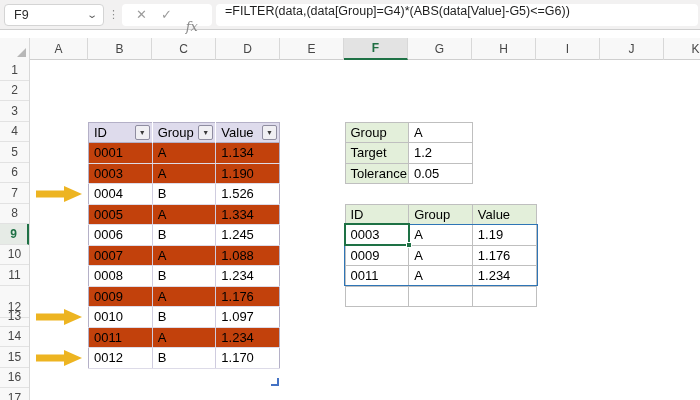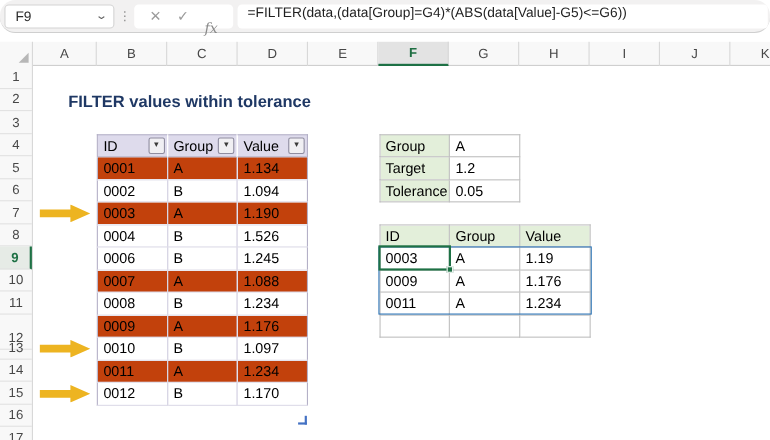--- a/index.html
+++ b/index.html
@@ -2,21 +2,21 @@
 <html><head>
 <meta charset="utf-8">
 <style>
   * { margin:0; padding:0; box-sizing:border-box; }
   html,body { width:700px; height:400px; overflow:hidden;
     font-family:"Liberation Sans","DejaVu Sans",sans-serif; background:#fff; }
   #stage { position:relative; width:700px; height:400px; overflow:hidden; background:#fff; }
 
   
   #topbar { position:absolute; left:0; top:0; width:700px; height:30px;
-    background:#f2f1f1; border-bottom:1px solid #cfcfcf; display:flex; align-items:center;border-radius:14px; }
+    background:#f2f1f1; border-bottom:1px solid #cfcfcf; display:flex; align-items:center; }
   #namebox { margin-left:4px; width:100px; height:22px; background:#fff;
     border:1px solid #d4d4d4; border-radius:4px; display:flex; align-items:center;
     font-size:12.5px; color:#2b2b2b; padding-left:9px; }
   #namebox .chev { margin-left:auto; margin-right:7px; color:#5f5f5f; font-size:10px; transform:scaleX(1.4); }
   .moredots { color:#8a8a8a; font-size:11px; margin:0 3px 0 4px; letter-spacing:0; }
   #fxgroup { width:90px; height:22px; background:#fff; border-radius:4px;
     display:flex; align-items:center; justify-content:space-evenly; }
   #fxgroup .ic { color:#9b9b9b; font-size:13px; line-height:1; cursor:default; }
   #fxgroup .fx { font-family:"DejaVu Serif",serif; font-style:italic; color:#8a8a8a; font-size:13px;margin-top:24px; }
   #formulabox { flex:1; height:22px; background:#fff; border-radius:4px; margin-left:4px; margin-right:2px;
@@ -137,21 +137,20 @@
       <div class="rowh" style="top: 237px; height: 20.5px;">12</div>
       <div class="rowh" style="top: 246px; height: 20.5px;">13</div>
       <div class="rowh" style="top: 266.5px; height: 20.5px;">14</div>
       <div class="rowh" style="top: 287px; height: 20.5px;">15</div>
       <div class="rowh" style="top: 307.5px; height: 20.5px;">16</div>
       <div class="rowh" style="top: 328px; height: 20.5px;">17</div>
     </div>
 
   <div id="canvas"></div>
 
-  <div id="title" style="color: rgb(31, 56, 100);">FILTER values within tolerance</div>
 
   <table class="x" id="maintable">
     <thead>
         <tr>
           <th>
             <div class="hwrap">
               <span>ID</span>
               <span class="dropbtn">▼</span>
             </div>
           </th>
@@ -168,34 +167,34 @@
             </div>
           </th>
         </tr>
       </thead>
     <tbody>
         <tr class="band">
           <td>0001</td>
           <td>A</td>
           <td class="num">1.134</td>
         </tr>
-        <tr>
-          <td>0002</td>
-          <td>B</td>
-          <td class="num">1.094</td>
-        </tr>
         <tr class="band">
           <td>0003</td>
           <td>A</td>
           <td class="num">1.190</td>
         </tr>
         <tr>
           <td>0004</td>
           <td>B</td>
           <td class="num">1.526</td>
+        </tr>
+        <tr class="band">
+          <td>0005</td>
+          <td>A</td>
+          <td class="num">1.334</td>
         </tr>
         <tr>
           <td>0006</td>
           <td>B</td>
           <td class="num">1.245</td>
         </tr>
         <tr class="band">
           <td>0007</td>
           <td>A</td>
           <td class="num">1.088</td>

